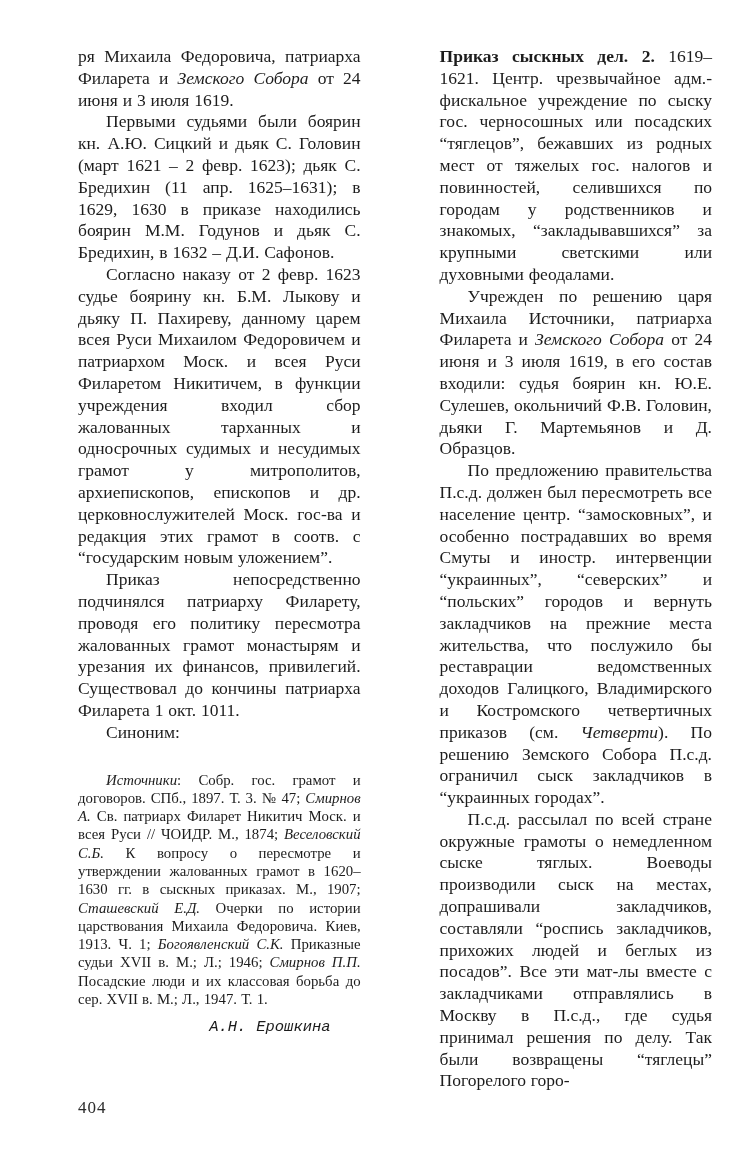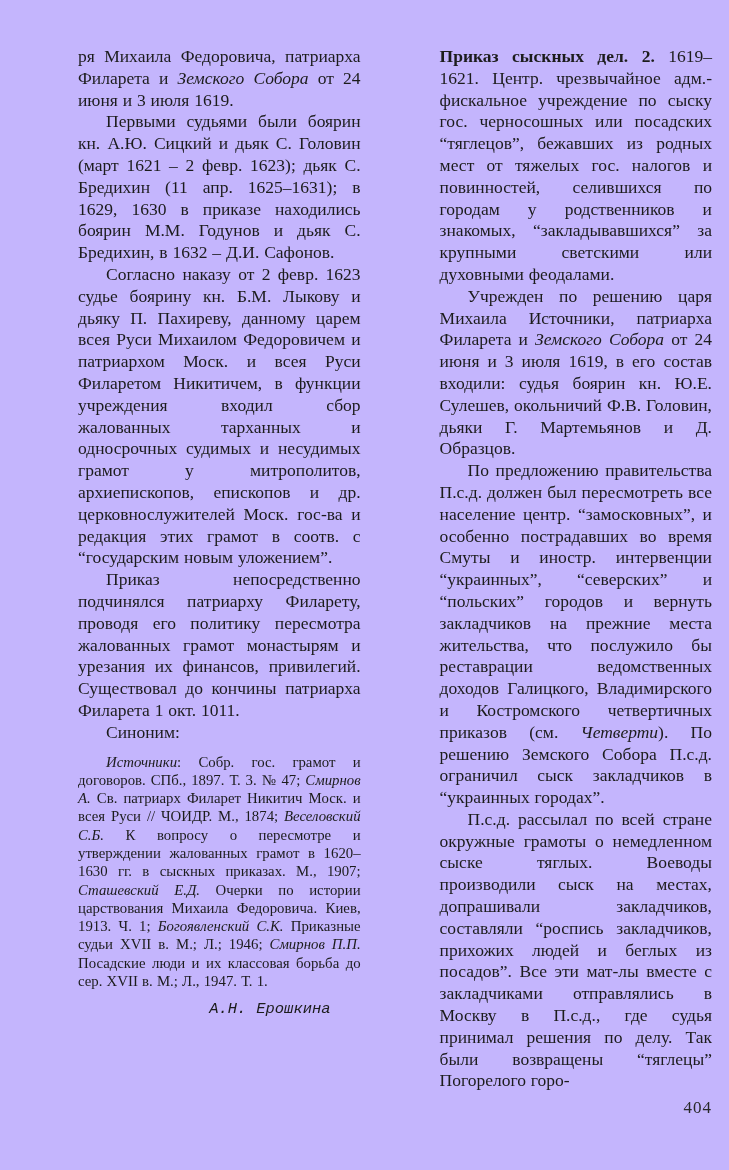--- a/index.html
+++ b/index.html
@@ -4,21 +4,21 @@
 <style>
   html, body {
     margin: 0;
     padding: 0;
     background: #e8e8e8;
   }
   .page {
     position: relative;
     width: 729px;
     height: 1170px;
-    background: #c4b5fd;
+    background: #ffffff;
     font-family: "Liberation Serif", serif;
     color: #1c1c1c;
     overflow: hidden;
   }
   .columns {
     position: absolute;
     top: 46px;
     left: 78px;
     width: 634px;
     display: flex;
@@ -35,21 +35,21 @@
     text-align: justify;
     text-align-last: left;
     word-spacing: 0.5px;
   }
   p.indent { text-indent: 28px; }
 
   p.synonym-label { margin-top: 0; }
   p.synonym-title { font-weight: bold; }
 
   p.sources {
-    margin-top: 9px;
+    margin-top: 27px;
     font-size: 14.8px;
     line-height: 18.3px;
   }
   p.author {
     margin-top: 9px;
     text-align: right;
     text-align-last: right;
     padding-right: 30px;
     font-size: 15.5px;
     font-family: Liberation Mono, monospace;
@@ -57,21 +57,21 @@
 
   .s-n { font-style: normal; font-weight: normal; }
   .s-i { font-style: italic; }
   .s-b { font-weight: bold; }
 
   .page-number {
     position: absolute;
     top: 1098px;
     left: 78px;
     width: 634px;
-    text-align: right;
+    text-align: left;
     font-size: 17px;
     color: #2a2a2a;
     letter-spacing: 1px;
   }
 </style>
 </head>
 <body>
 
 <div class="page">
   <div class="columns">

